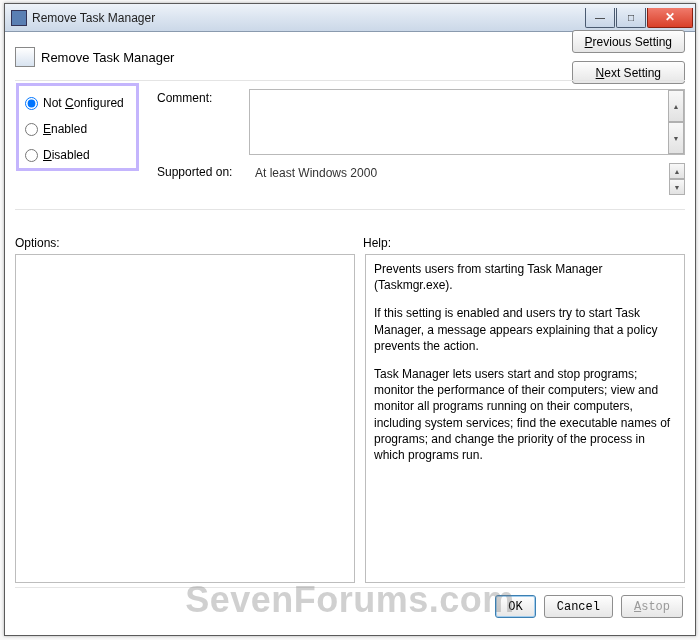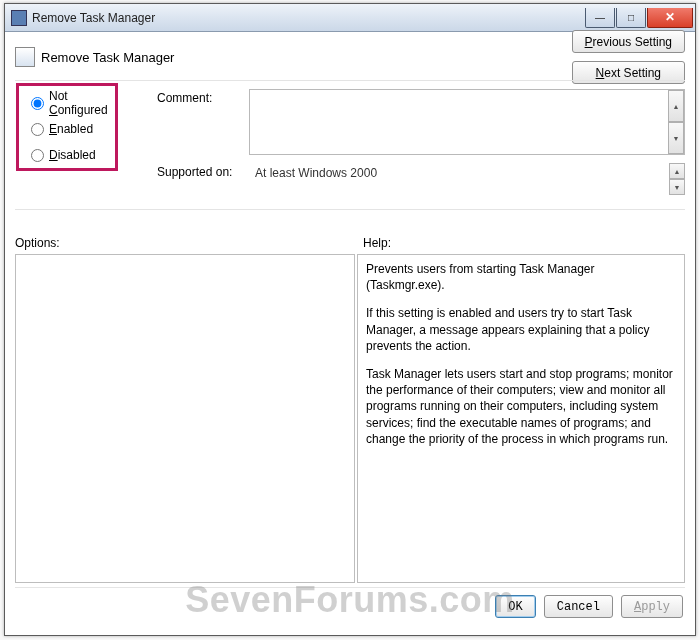--- a/index.html
+++ b/index.html
@@ -92,23 +92,23 @@
   border: 1px solid #8e8e8e;
   background: linear-gradient(#fefefe,#e6e6e6);
   border-radius: 3px;
   font: inherit;
   cursor: default;
 }
 .btn .ul { text-decoration: underline; }
 .radiobox {
   position: absolute;
   left: 11px; top: 79px;
-  width: 102px; height: 88px;
-  border: 3px solid #be185d;
-  padding: 4px 10px;
+  width: 123px; height: 88px;
+  border: 3px solid #c4b5fd;
+  padding: 4px 4px;
 }
 .radio-row {
   display: flex;
   align-items: center;
   height: 26px;
   gap: 5px;
 }
 .radio-row input { margin: 0 0 0 2px; }
 .radio-row label span.ul { text-decoration: underline; }
 .top-grid {
@@ -155,21 +155,21 @@
 }
 .section-labels {
   display: flex;
   margin-top: 20px;
   margin-bottom: 4px;
 }
 .section-labels .lab-opt { width: 348px; }
 .panes {
   flex: 1;
   display: flex;
-  gap: 2px;
+  gap: 10px;
   min-height: 0;
 }
 .pane {
   border: 1px solid #bdbdbd;
   background: #fff;
 }
 .pane.options { width: 340px; }
 .pane.help { flex: 1; padding: 6px 8px; line-height: 1.35; overflow: hidden; }
 .pane.help p { margin: 0 0 12px 0; }
 .bottom-bar {
@@ -283,19 +283,19 @@
       <div class="pane help">
         <p>Prevents users from starting Task Manager (Taskmgr.exe).</p>
         <p>If this setting is enabled and users try to start Task Manager, a message appears explaining that a policy prevents the action.</p>
         <p>Task Manager lets users start and stop programs; monitor the performance of their computers; view and monitor all programs running on their computers, including system services; find the executable names of programs; and change the priority of the process in which programs run.</p>
       </div>
     </div>
 
     <div class="bottom-bar">
       <button class="btn ok">OK</button>
       <button class="btn">Cancel</button>
-      <button class="btn apply"><span class="ul">A</span><span>pply</span></button>
+      <button class="btn apply"><span class="ul">A</span><span>stop</span></button>
     </div>
 
   </div>
 </div>
 
 <div class="watermark">SevenForums.com</div>
 
 </body></html>

